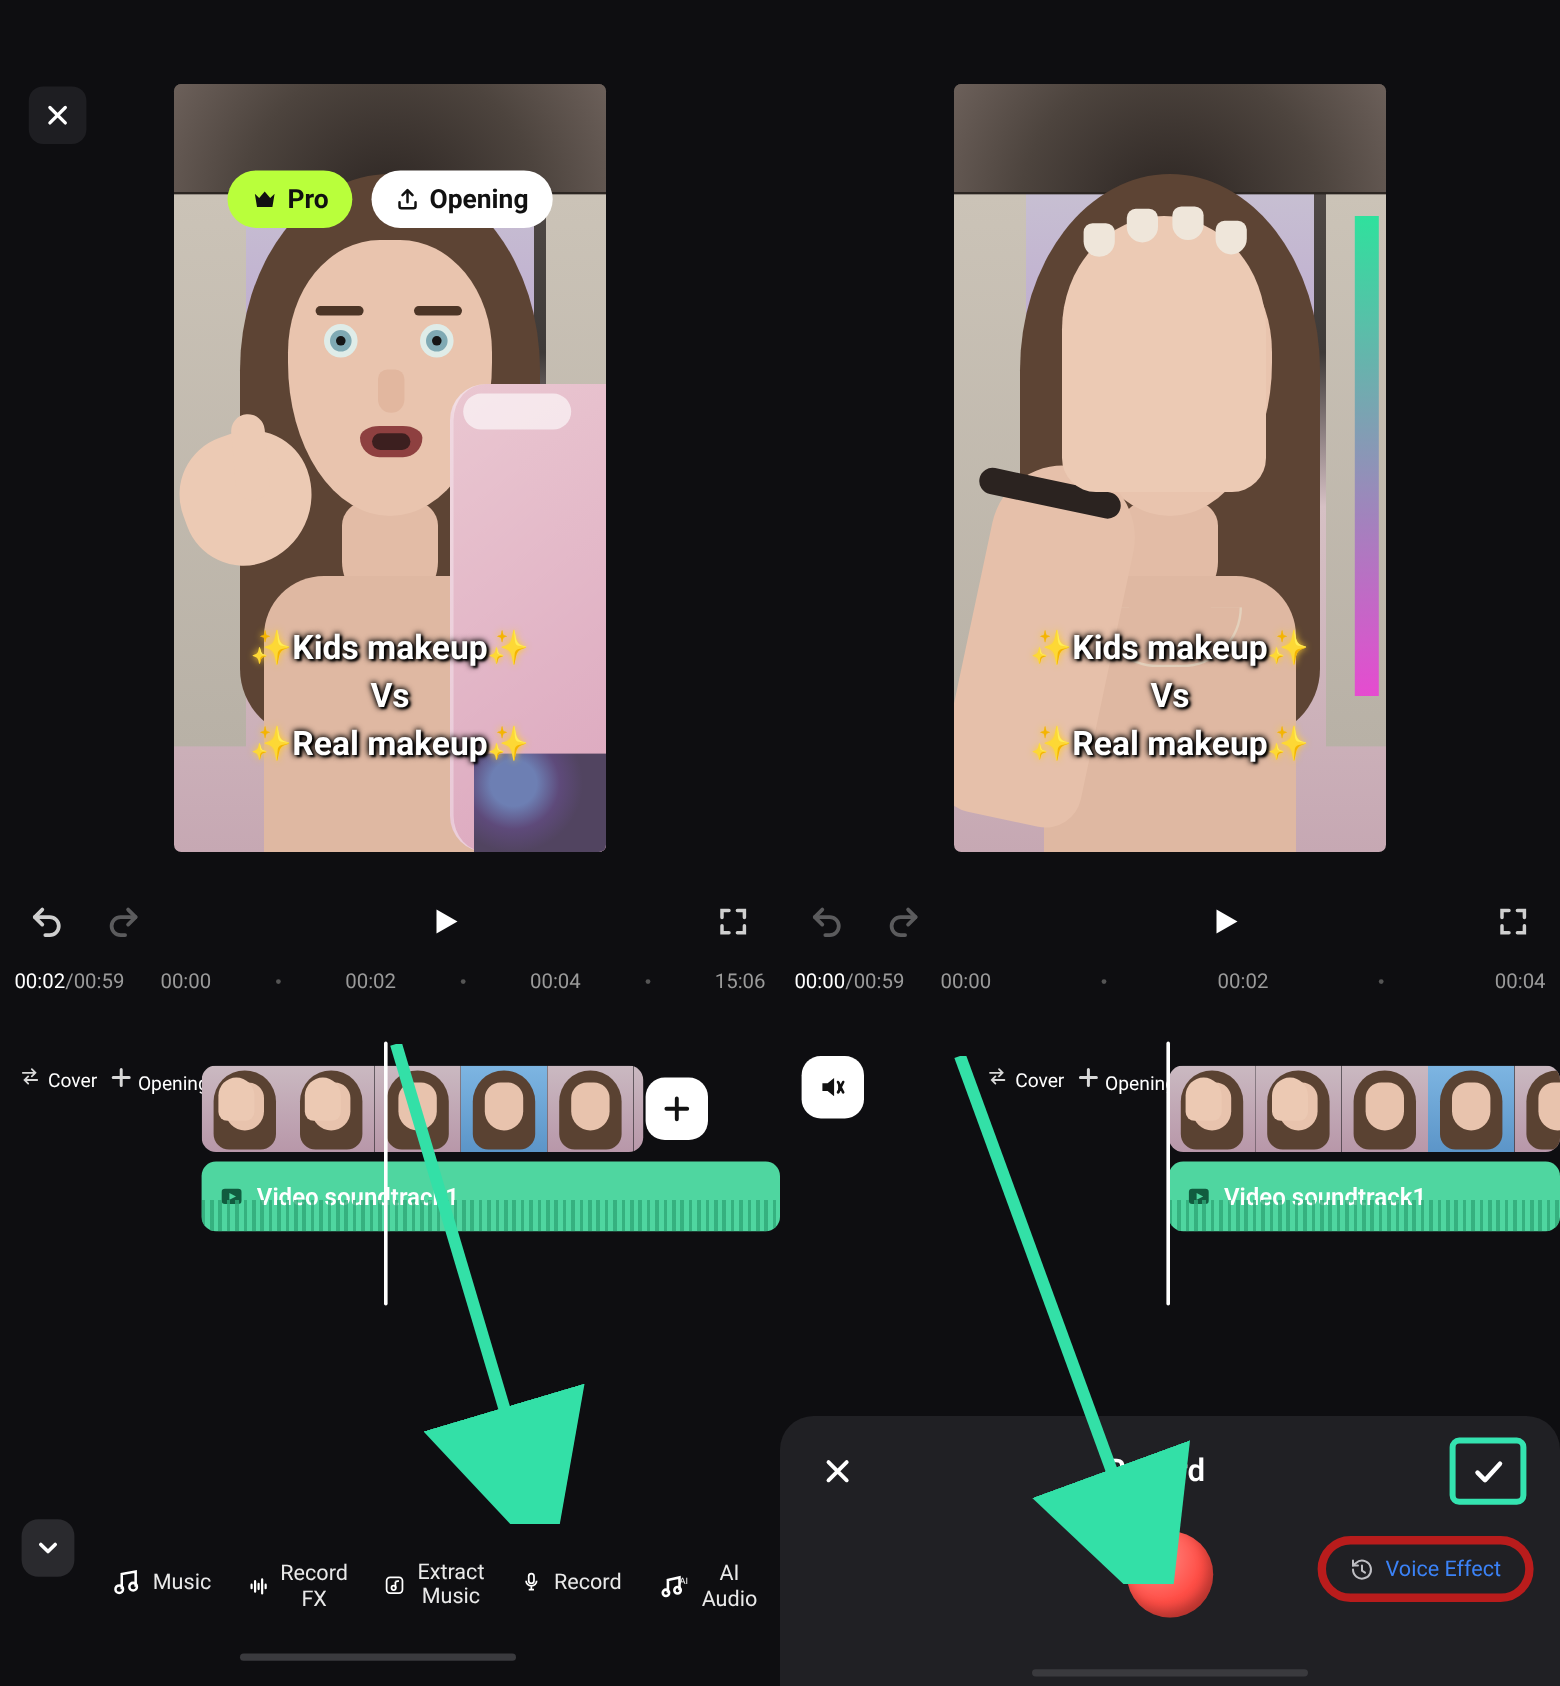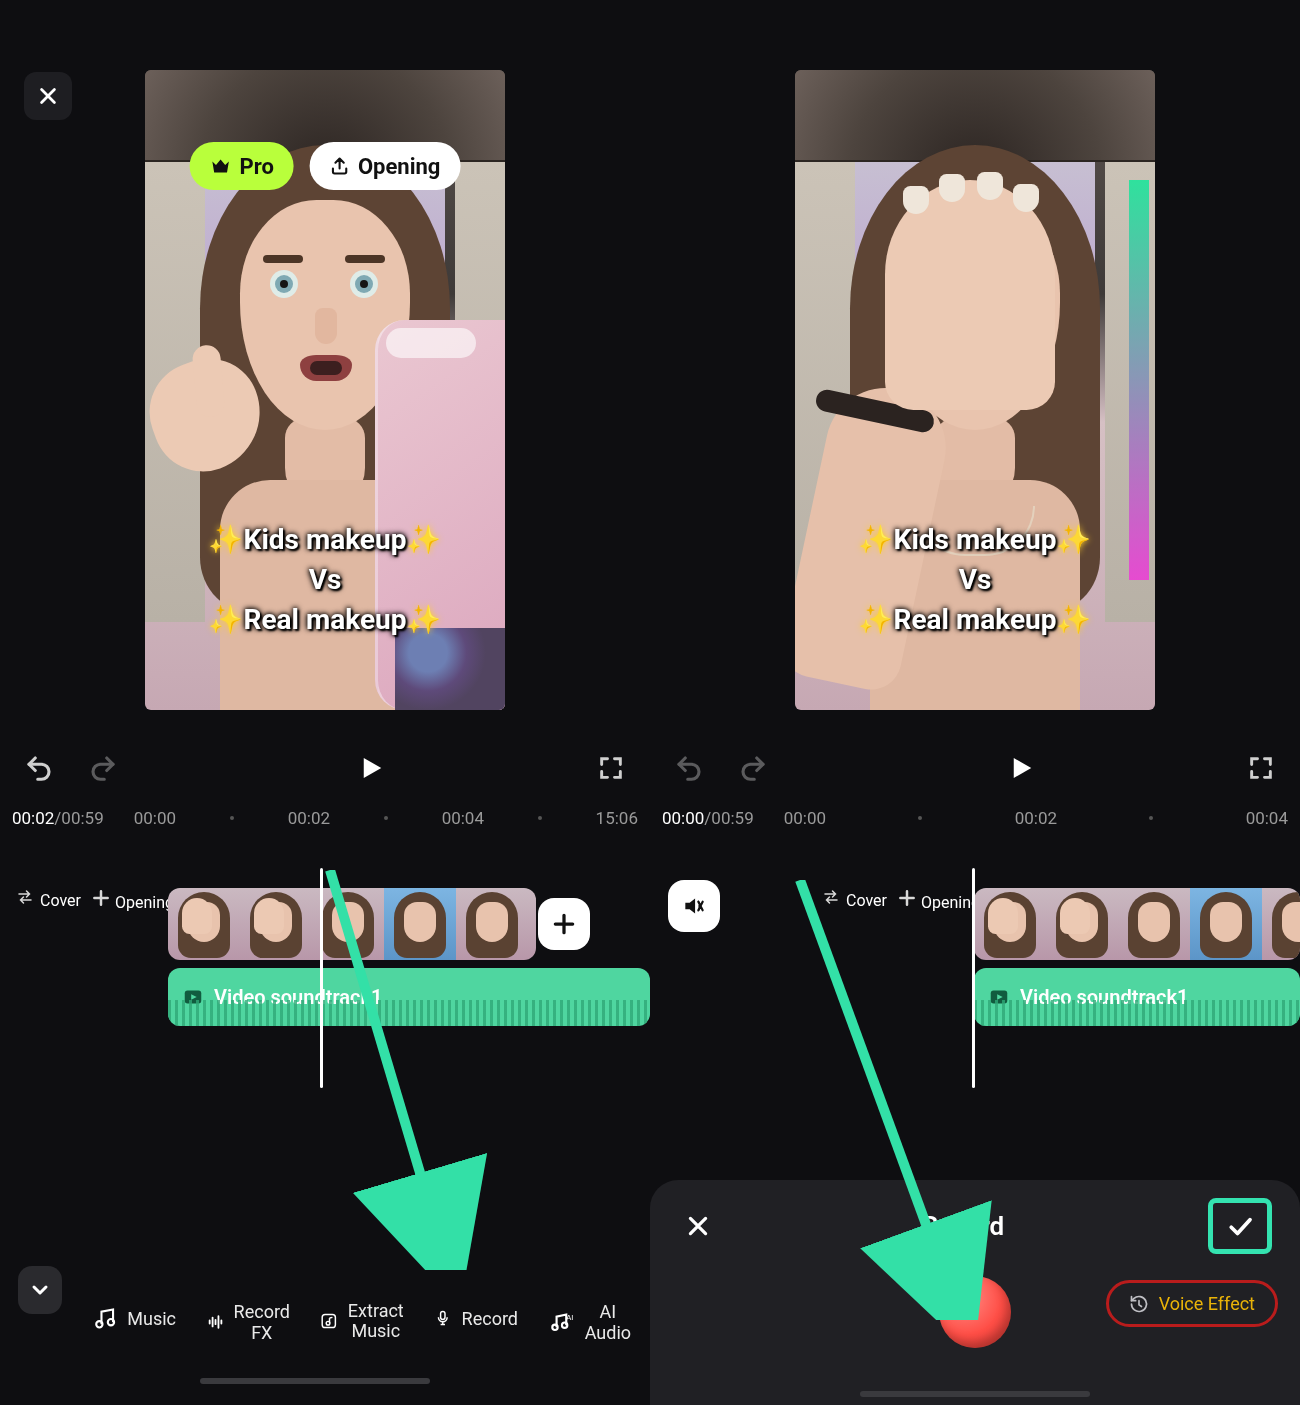--- a/index.html
+++ b/index.html
@@ -215,22 +215,22 @@
   .rec-x{width:40px;height:40px;display:flex;align-items:center;justify-content:center;cursor:pointer;}
   .rec-check{width:64px;height:56px;border:5px solid #34e3b0;border-radius:8px;display:flex;align-items:center;justify-content:center;cursor:pointer;}
   .record-btn{
     margin-top:22px;width:72px;height:72px;border-radius:50%;
     background:radial-gradient(circle at 35% 30%,#ff8c86,#ff4e46 55%,#e23a34);
     cursor:pointer;
     box-shadow:inset -4px -6px 10px rgba(0,0,0,.25);
   }
   .voice-effect{
     position:absolute;right:22px;top:100px;
-    padding:10px 20px;border-radius:30px;border:3px solid #b91c1c;
-    color:#eab308;font-size:18px;display:flex;align-items:center;gap:10px;cursor:pointer;
+    padding:10px 20px;border-radius:30px;border:7px solid #b91c1c;
+    color:#3b82f6;font-size:18px;display:flex;align-items:center;gap:10px;cursor:pointer;
   }
   .scroll-hint2{position:absolute;bottom:8px;left:50%;transform:translateX(-50%);width:230px;height:6px;background:#3a3a3e;border-radius:4px;}
   
   .arrow-svg{position:absolute;pointer-events:none;}
 </style>
 </head>
 <body>
 
 <div class="wrap">
 

